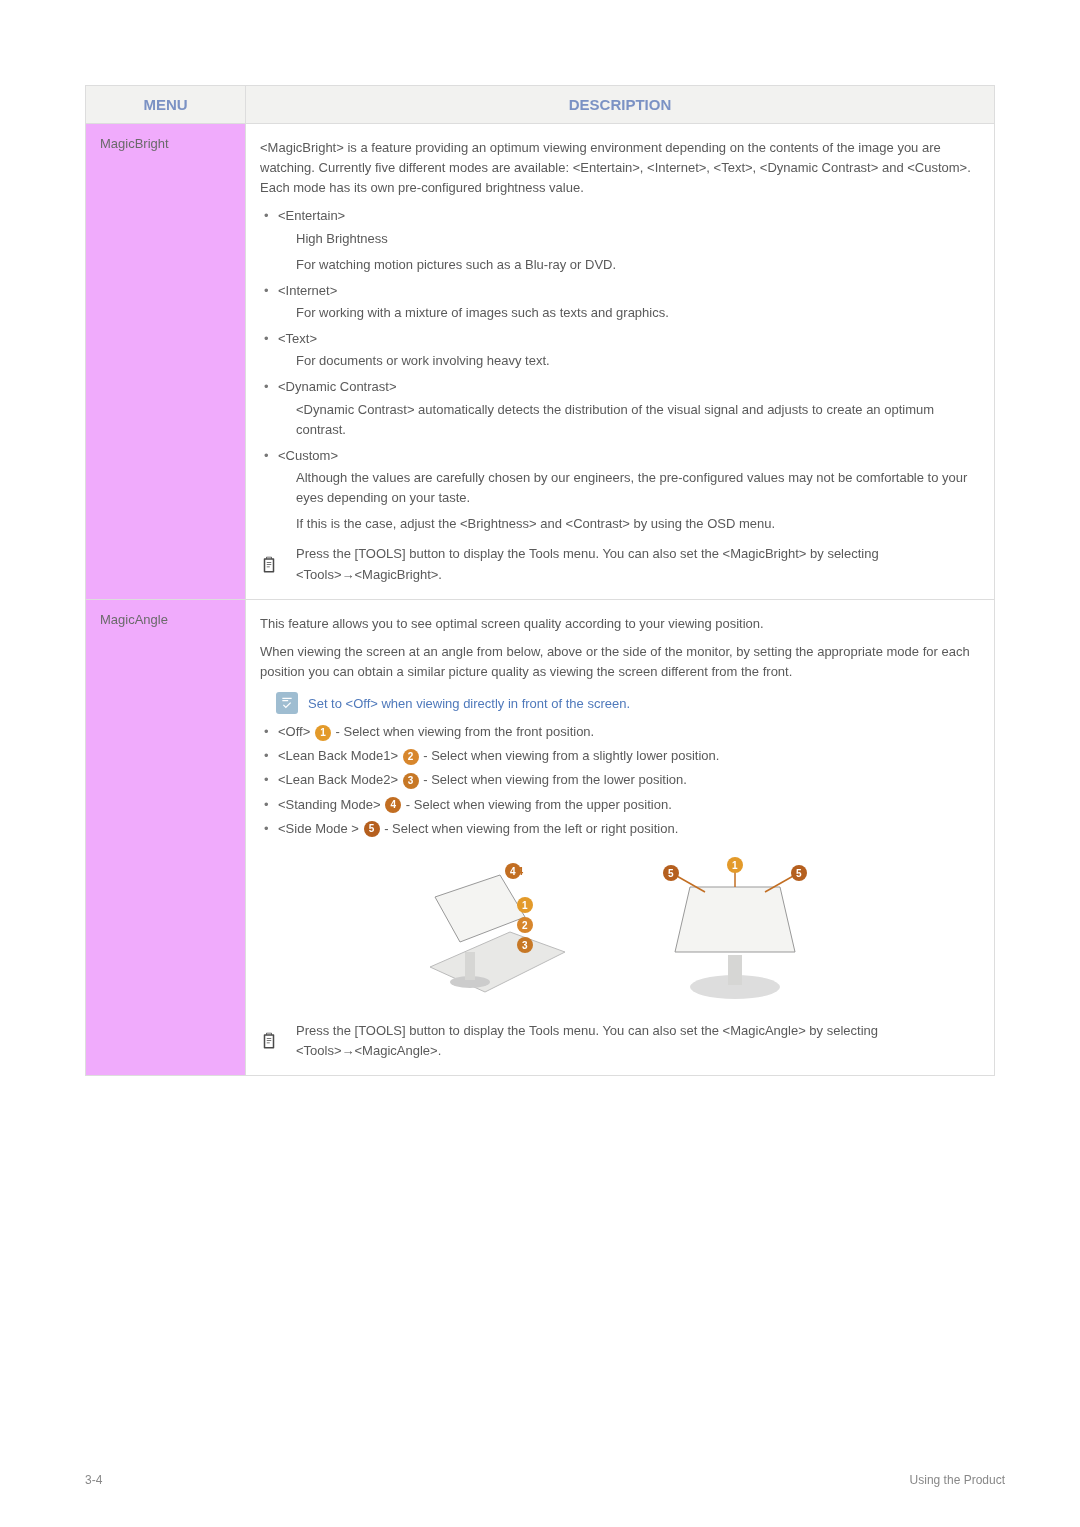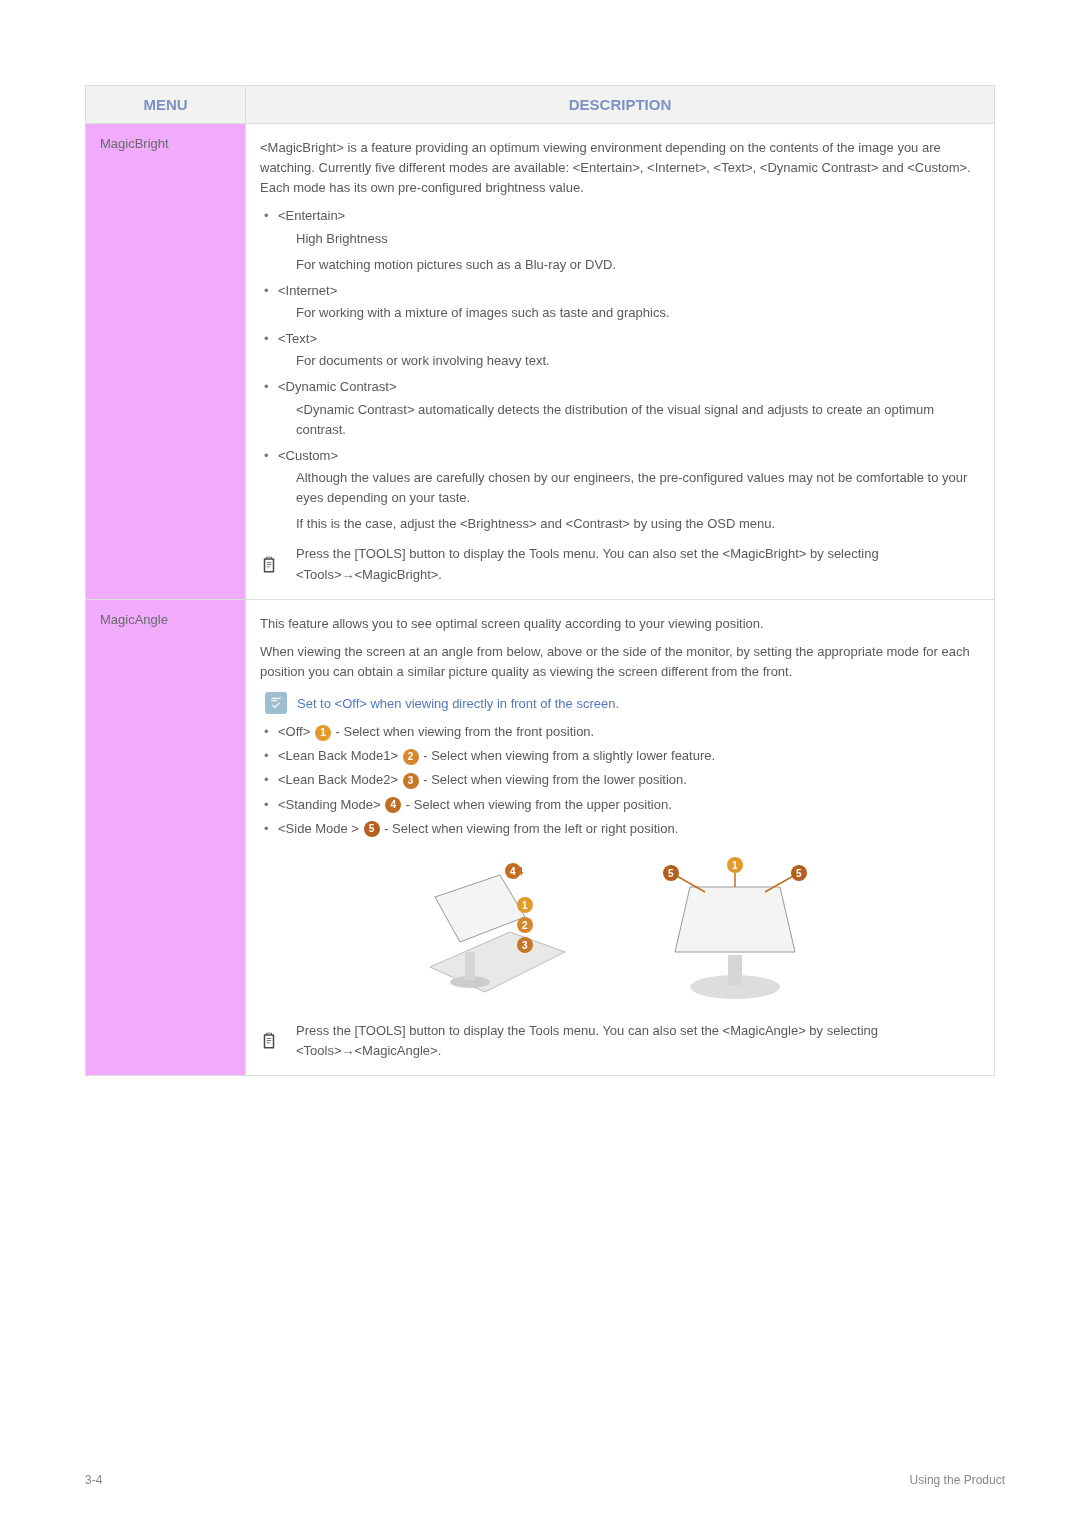--- a/index.html
+++ b/index.html
@@ -8,21 +8,21 @@
 table { width: 100%; border-collapse: collapse; }
 th { background: #f2f2f0; color: #7b92c4; font-weight: bold; text-align: center; padding: 10px 8px; border: 1px solid #ddd; font-size: 15px; }
 th.menu-col { width: 160px; }
 td { border: 1px solid #ddd; padding: 10px 14px; vertical-align: top; line-height: 1.55; }
 td.menu-cell { background: #f0abfc; color: #6a6a6a; }
 ul.bullets { list-style: none; margin: 6px 0 6px 0; }
 ul.bullets > li { position: relative; padding-left: 18px; margin: 4px 0; }
 ul.bullets > li::before { content: "•"; position: absolute; left: 4px; top: 0; color: #777; }
 .sub { padding-left: 18px; margin: 2px 0 6px 0; }
 .para { margin: 4px 0 8px 0; }
-.info-row { display: flex; align-items: flex-start; gap: 10px; margin: 10px 0 8px 5px; }
+.info-row { display: flex; align-items: flex-start; gap: 10px; margin: 10px 0 8px 16px; }
 .info-icon { width: 22px; height: 22px; background: #9fbdd1; border-radius: 3px; display: flex; align-items: center; justify-content: center; flex-shrink: 0; }
 .info-icon svg { width: 14px; height: 14px; fill: #fff; }
 .info-text { color: #4f79bb; line-height: 1.5; padding-top: 2px; }
 .note-row { display: flex; align-items: center; gap: 18px; margin: 10px 0 4px 0; }
 .note-icon { width: 18px; height: 18px; flex-shrink: 0; margin-top: 1px; }
 .num-badge { display: inline-flex; align-items: center; justify-content: center; width: 16px; height: 16px; border-radius: 50%; color: #fff; font-size: 10px; font-weight: bold; vertical-align: middle; margin: 0 1px; }
 .nb1 { background: #e39a2a; }
 .nb2 { background: #d7862c; }
 .nb3 { background: #c77826; }
 .nb4 { background: #c26e22; }
@@ -48,21 +48,21 @@
       <td>
         <p class="para">&lt;MagicBright&gt; is a feature providing an optimum viewing environment depending on the contents of the image you are watching. Currently five different modes are available: &lt;Entertain&gt;, &lt;Internet&gt;, &lt;Text&gt;, &lt;Dynamic Contrast&gt; and &lt;Custom&gt;. Each mode has its own pre-configured brightness value.</p>
         <ul class="bullets">
           <li>
             <span>&lt;Entertain&gt;</span>
             <div class="sub">High Brightness</div>
             <div class="sub">For watching motion pictures such as a Blu-ray or DVD.</div>
           </li>
           <li>
             <span>&lt;Internet&gt;</span>
-            <div class="sub">For working with a mixture of images such as taste and graphics.</div>
+            <div class="sub">For working with a mixture of images such as texts and graphics.</div>
           </li>
           <li>
             <span>&lt;Text&gt;</span>
             <div class="sub">For documents or work involving heavy text.</div>
           </li>
           <li>
             <span>&lt;Dynamic Contrast&gt;</span>
             <div class="sub">&lt;Dynamic Contrast&gt; automatically detects the distribution of the visual signal and adjusts to create an optimum contrast.</div>
           </li>
           <li>
@@ -93,21 +93,21 @@
                 </svg>
           </span>
           <span class="info-text">Set to &lt;Off&gt; when viewing directly in front of the screen.</span>
         </div>
 
         <ul class="bullets">
           <li>
             <span>&lt;Off&gt; </span><span class="num-badge nb1">1</span><span> - Select when viewing from the front position.</span>
           </li>
           <li>
-            <span>&lt;Lean Back Mode1&gt; </span><span class="num-badge nb2">2</span><span> - Select when viewing from a slightly lower feature.</span>
+            <span>&lt;Lean Back Mode1&gt; </span><span class="num-badge nb2">2</span><span> - Select when viewing from a slightly lower position.</span>
           </li>
           <li>
             <span>&lt;Lean Back Mode2&gt; </span><span class="num-badge nb3">3</span><span> - Select when viewing from the lower position.</span>
           </li>
           <li>
             <span>&lt;Standing Mode&gt; </span><span class="num-badge nb4">4</span><span> - Select when viewing from the upper position.</span>
           </li>
           <li>
             <span>&lt;Side Mode &gt; </span><span class="num-badge nb5">5</span><span> - Select when viewing from the left or right position.</span>
           </li>

